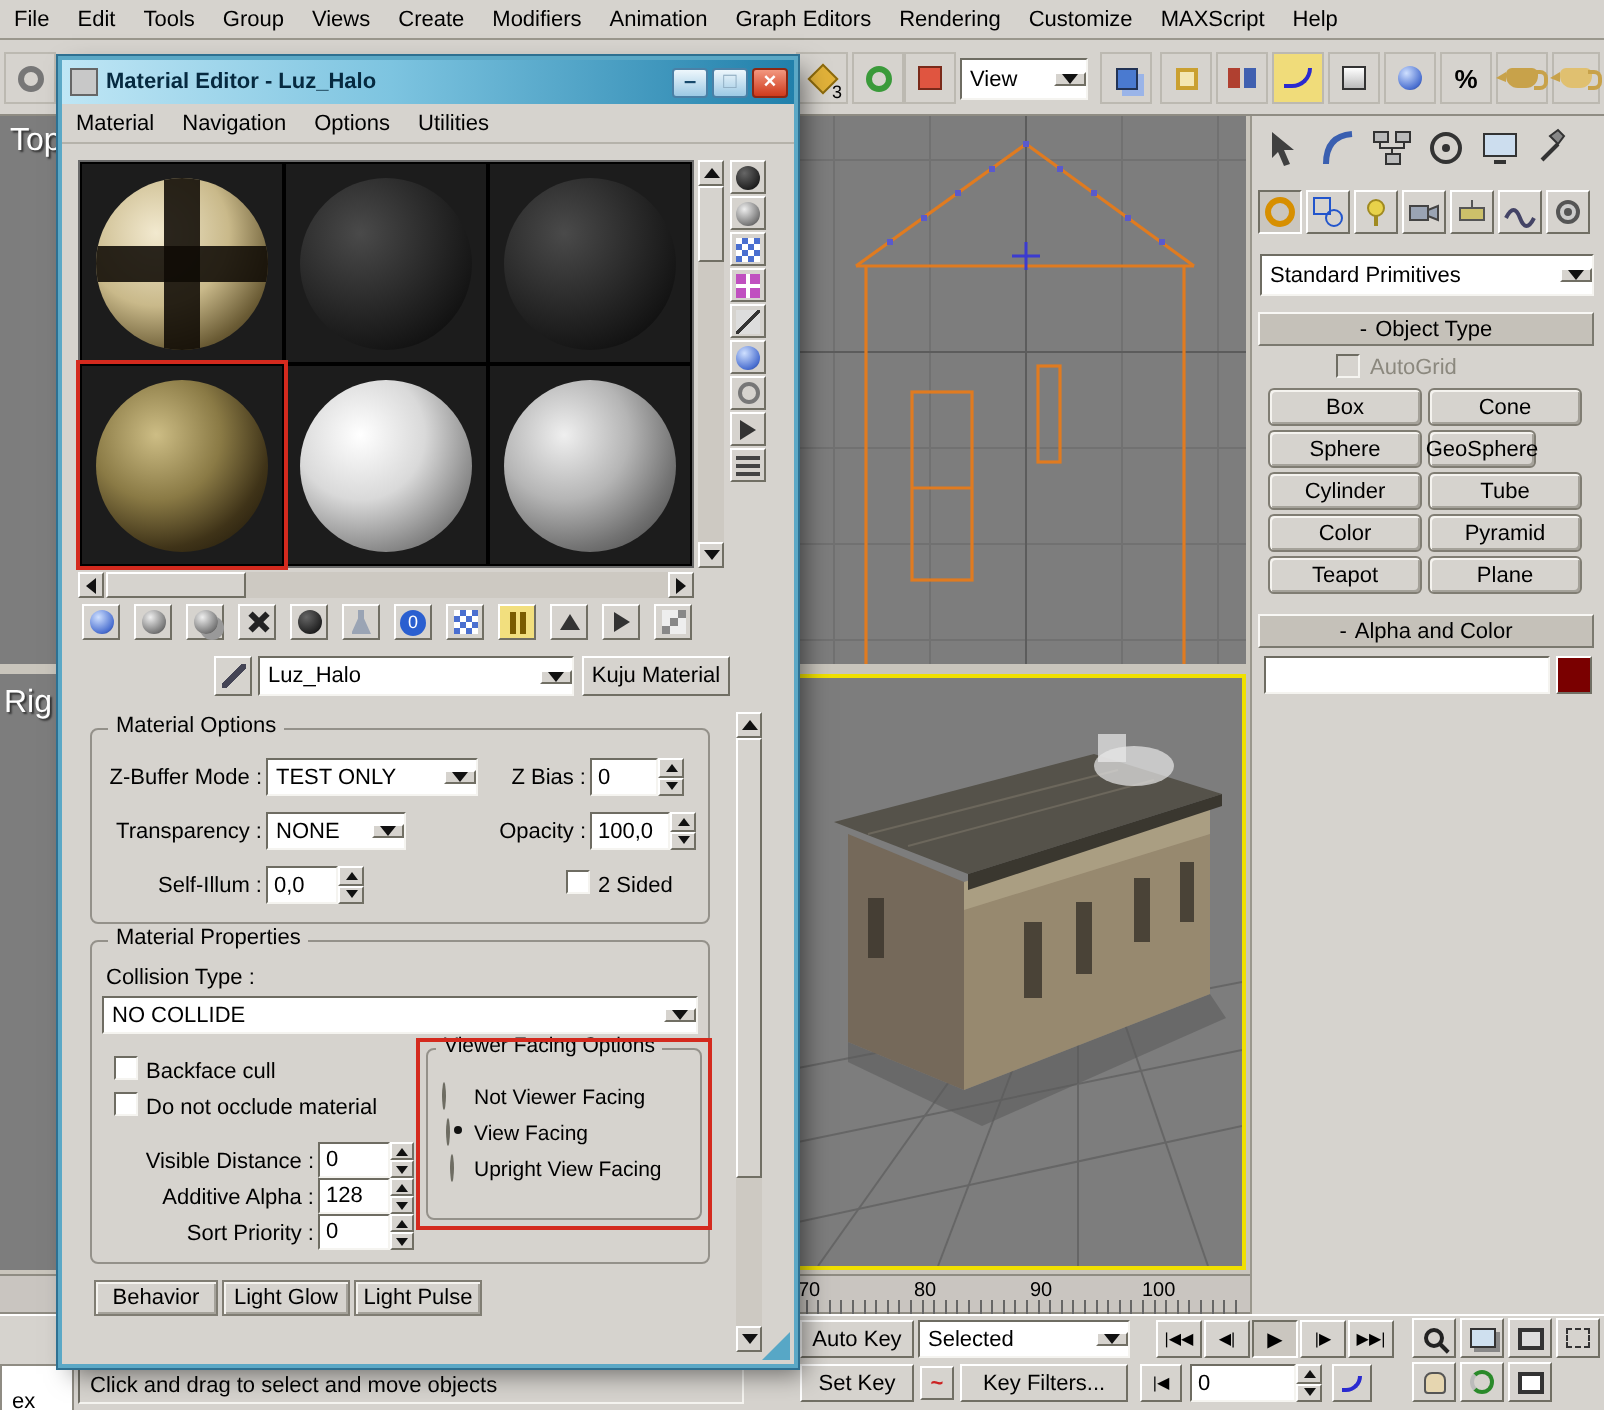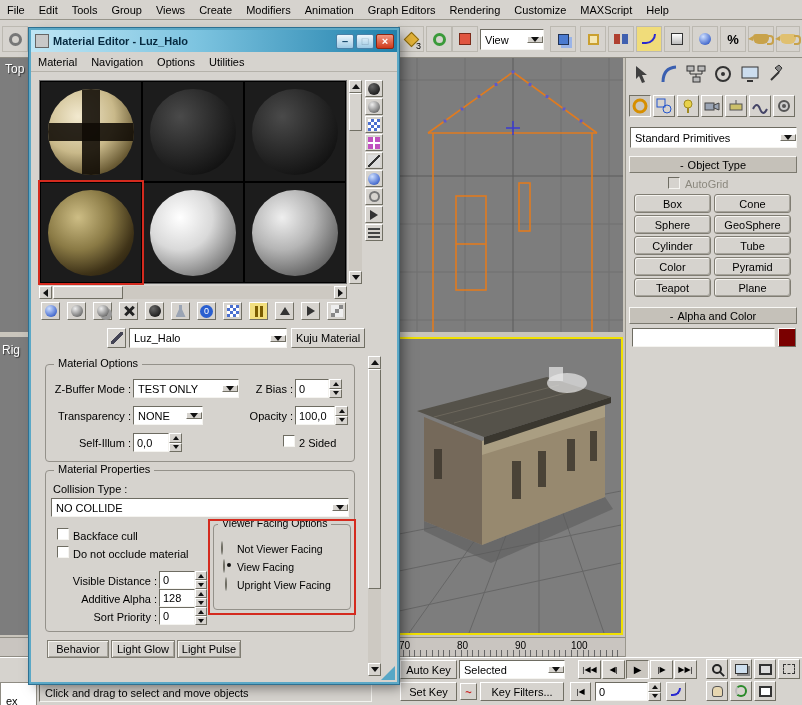--- a/index.html
+++ b/index.html
@@ -73,21 +73,21 @@
   .mag{width:10px;height:10px;border:2px solid #222;border-radius:50%;position:relative;}
   .mag::after{content:"";position:absolute;right:-5px;bottom:-3px;width:6px;height:2px;background:#222;transform:rotate(45deg);}
   .hand{width:11px;height:11px;background:#e6d6b0;border:1px solid #555;border-radius:4px 4px 2px 2px;}
   .arcrot{width:12px;height:12px;border:2px solid #2a8a2a;border-radius:50%;border-left-color:#bbb;}
   .maxvp{width:13px;height:11px;border:2px solid #333;background:#ddd;}
   .dashbox{width:12px;height:10px;border:1px dashed #333;}
   .mon{width:13px;height:10px;border:1px solid #333;background:#cfe0ef;box-shadow:2px 2px 0 #888;}
   .dropper{width:12px;height:12px;background:linear-gradient(135deg,transparent 40%,#445 40%,#445 60%,transparent 60%);}
   .sb-track{background:#cdc9c2;}
   .objbtn{background:#d6d3ce;border:1px solid #807d73;border-radius:3px;box-shadow:inset 1px 1px 0 #f5f3ef,inset -1px -1px 0 #a5a29a;display:flex;align-items:center;justify-content:center;font-size:11px;}
-  .vplabel{color:#fff;font-size:12px;text-shadow:1px 1px 1px #333;}
+  .vplabel{color:#fff;font-size:16px;text-shadow:1px 1px 1px #333;}
   .wtitle{background:linear-gradient(90deg,#bfe6f5,#7dc4e0 45%,#2180ab);display:flex;align-items:center;}
   .winbtn{width:18px;height:15px;border:1px solid #4a80a6;border-radius:2px;display:flex;align-items:center;justify-content:center;font-size:11px;font-weight:bold;background:linear-gradient(#eef7fc,#9cc9e4);color:#17496b;margin-left:2px;}
   .winbtn.close{background:linear-gradient(#f2977f,#cf3a1c);color:#fff;border-color:#8c2713;}
 </style>
 </head>
 <body>
 
 <div id="screen">
 
   <div class="i bar" style="left:0;top:0;width:802px;height:20px;border-bottom:1px solid #9a978d;">
@@ -316,21 +316,21 @@
 
   <div class="i rhdr" style="left:629px;top:156px;width:168px;height:17px;">
     <span>-</span>
     <span>Object Type</span>
   </div>
   <span class="i cb" style="left:668px;top:177px;background:#d6d3ce;"></span>
   <span class="i lbl" style="left:685px;top:177px;color:#8b887e;">AutoGrid</span>
   <div class="i objbtn" style="left:634px;top:194px;width:77px;height:19px;">Box</div>
   <div class="i objbtn" style="left:714px;top:194px;width:77px;height:19px;">Cone</div>
   <div class="i objbtn" style="left:634px;top:215px;width:77px;height:19px;">Sphere</div>
-  <div class="i objbtn" style="left:714px;top:215px;width:77px;height:19px;">GeoSphere</div>
+  <div class="i objbtn" style="left:714px;top:215px;width:54px;height:19px;">GeoSphere</div>
   <div class="i objbtn" style="left:634px;top:236px;width:77px;height:19px;">Cylinder</div>
   <div class="i objbtn" style="left:714px;top:236px;width:77px;height:19px;">Tube</div>
   <div class="i objbtn" style="left:634px;top:257px;width:77px;height:19px;">Color</div>
   <div class="i objbtn" style="left:714px;top:257px;width:77px;height:19px;">Pyramid</div>
   <div class="i objbtn" style="left:634px;top:278px;width:77px;height:19px;">Teapot</div>
   <div class="i objbtn" style="left:714px;top:278px;width:77px;height:19px;">Plane</div>
 
   <div class="i rhdr" style="left:629px;top:307px;width:168px;height:17px;">
     <span>-</span>
     <span>Alpha and Color</span>

